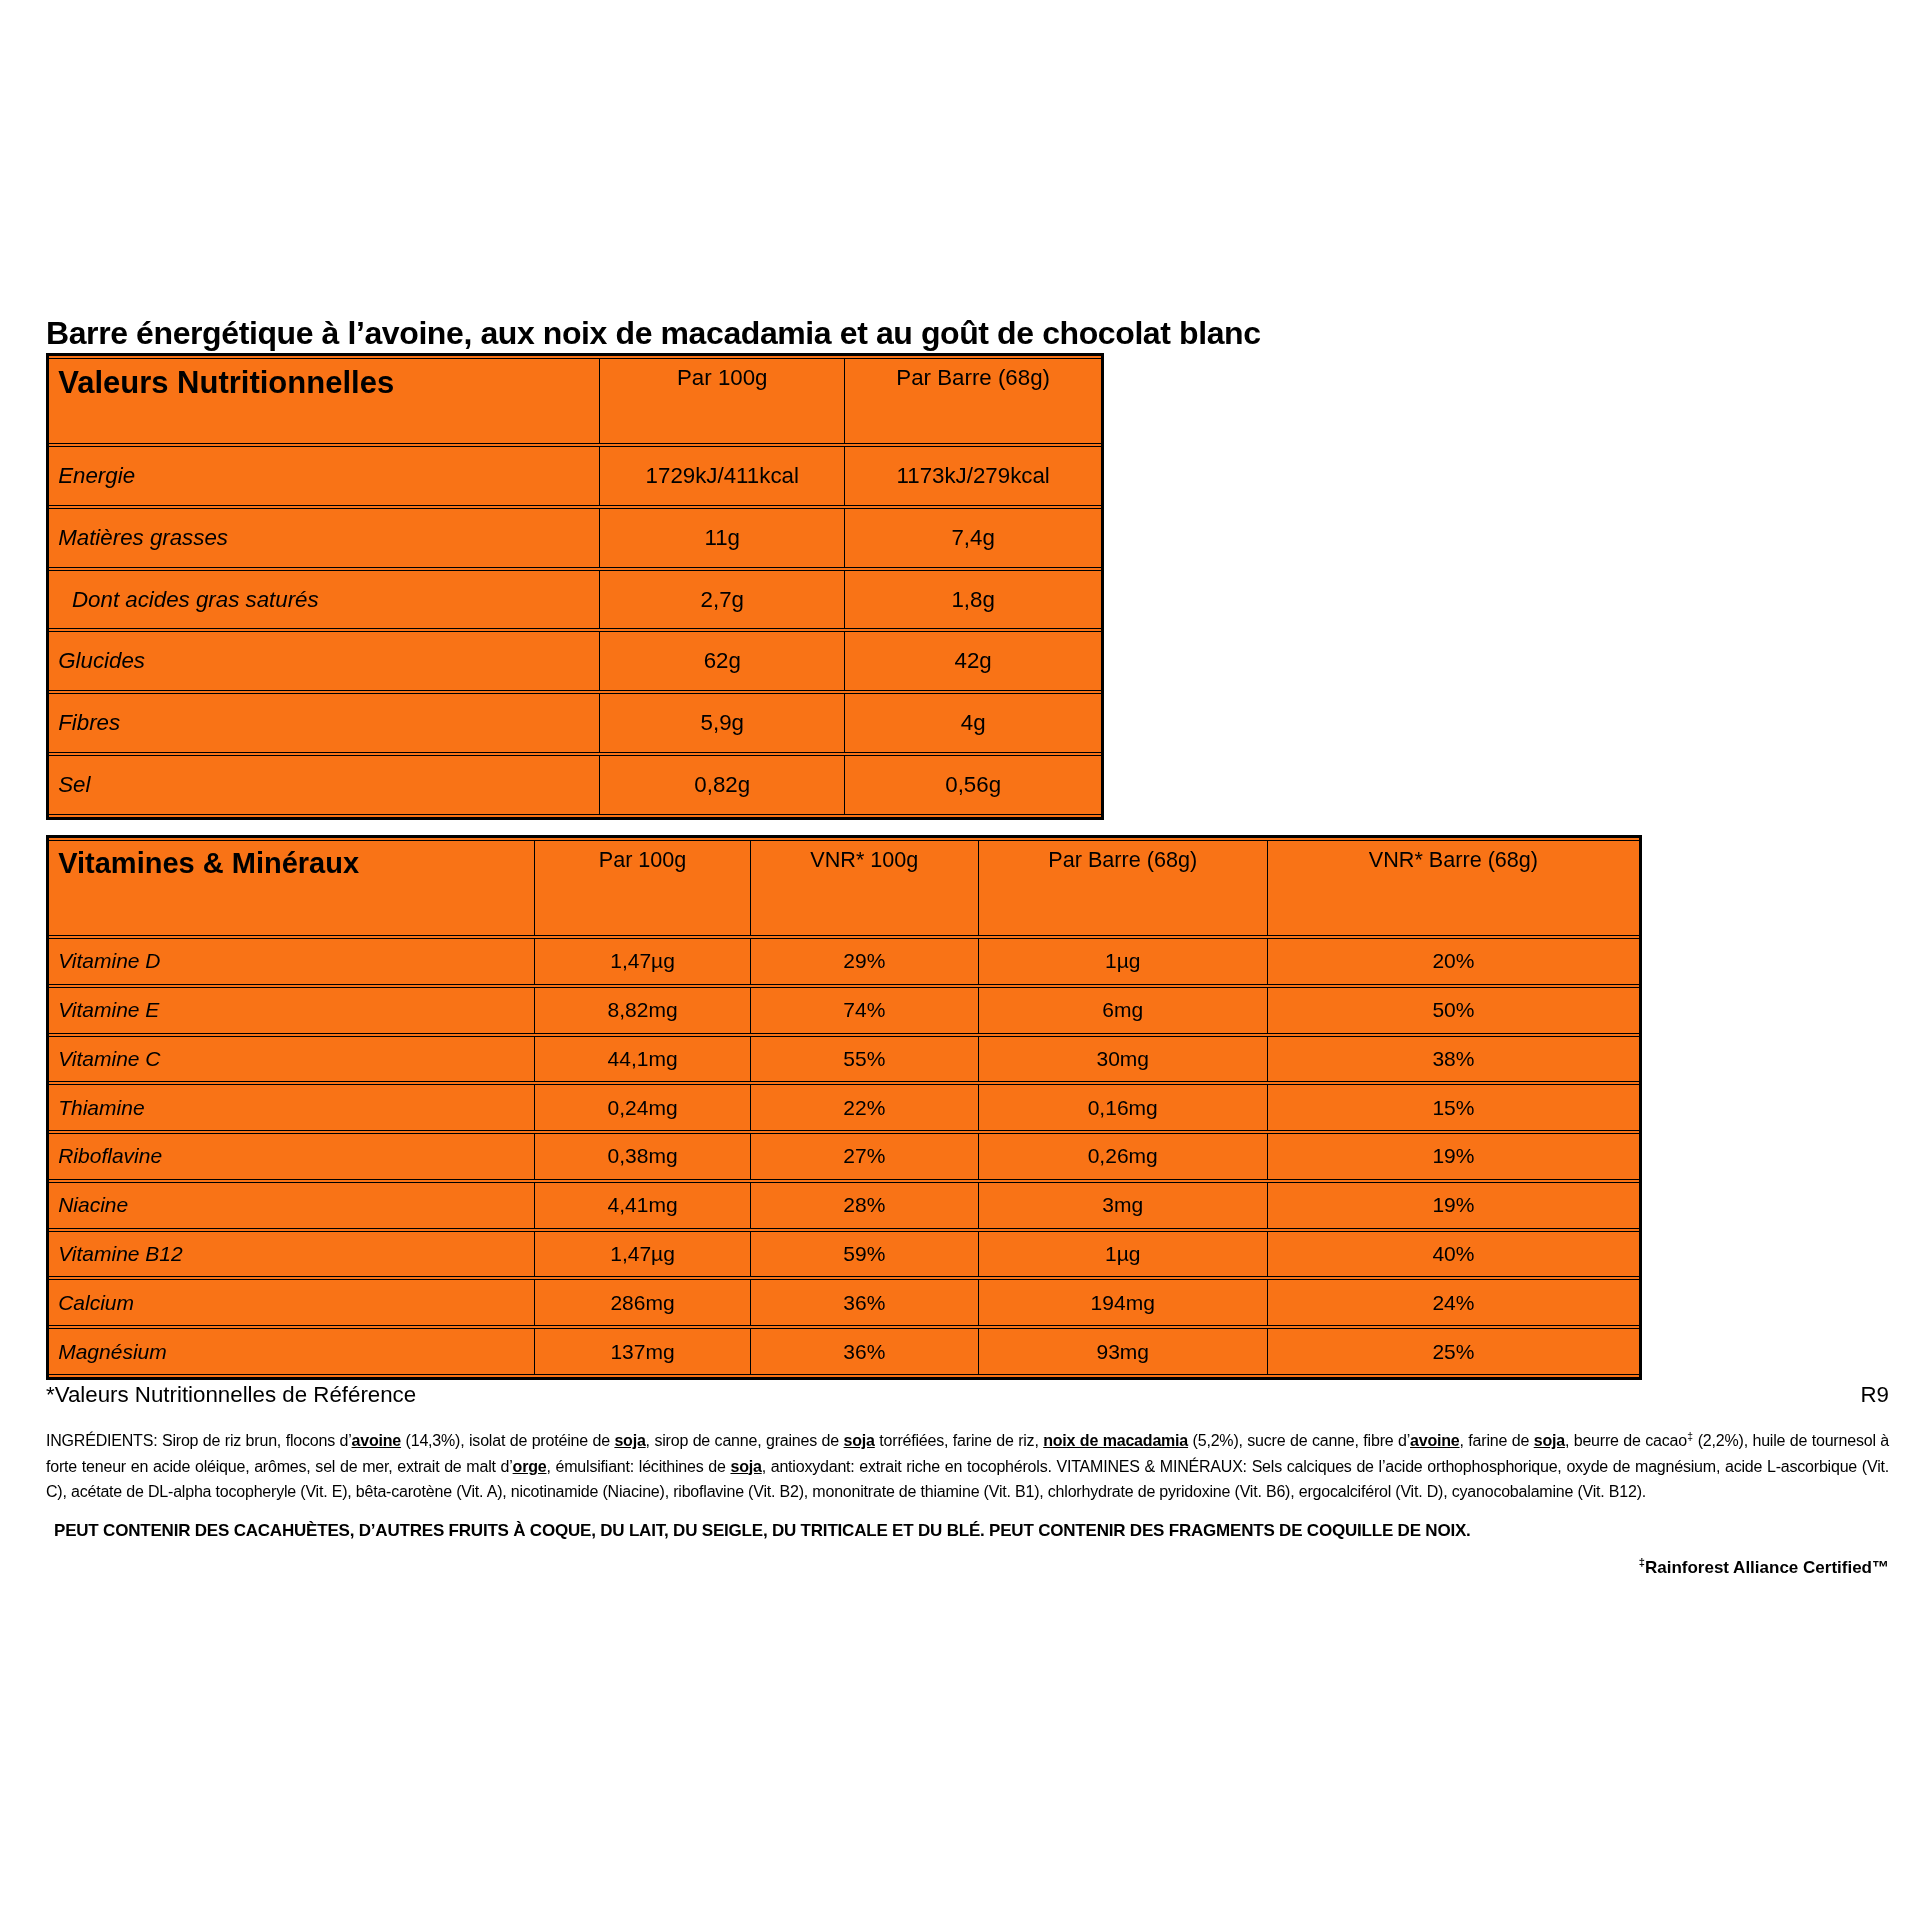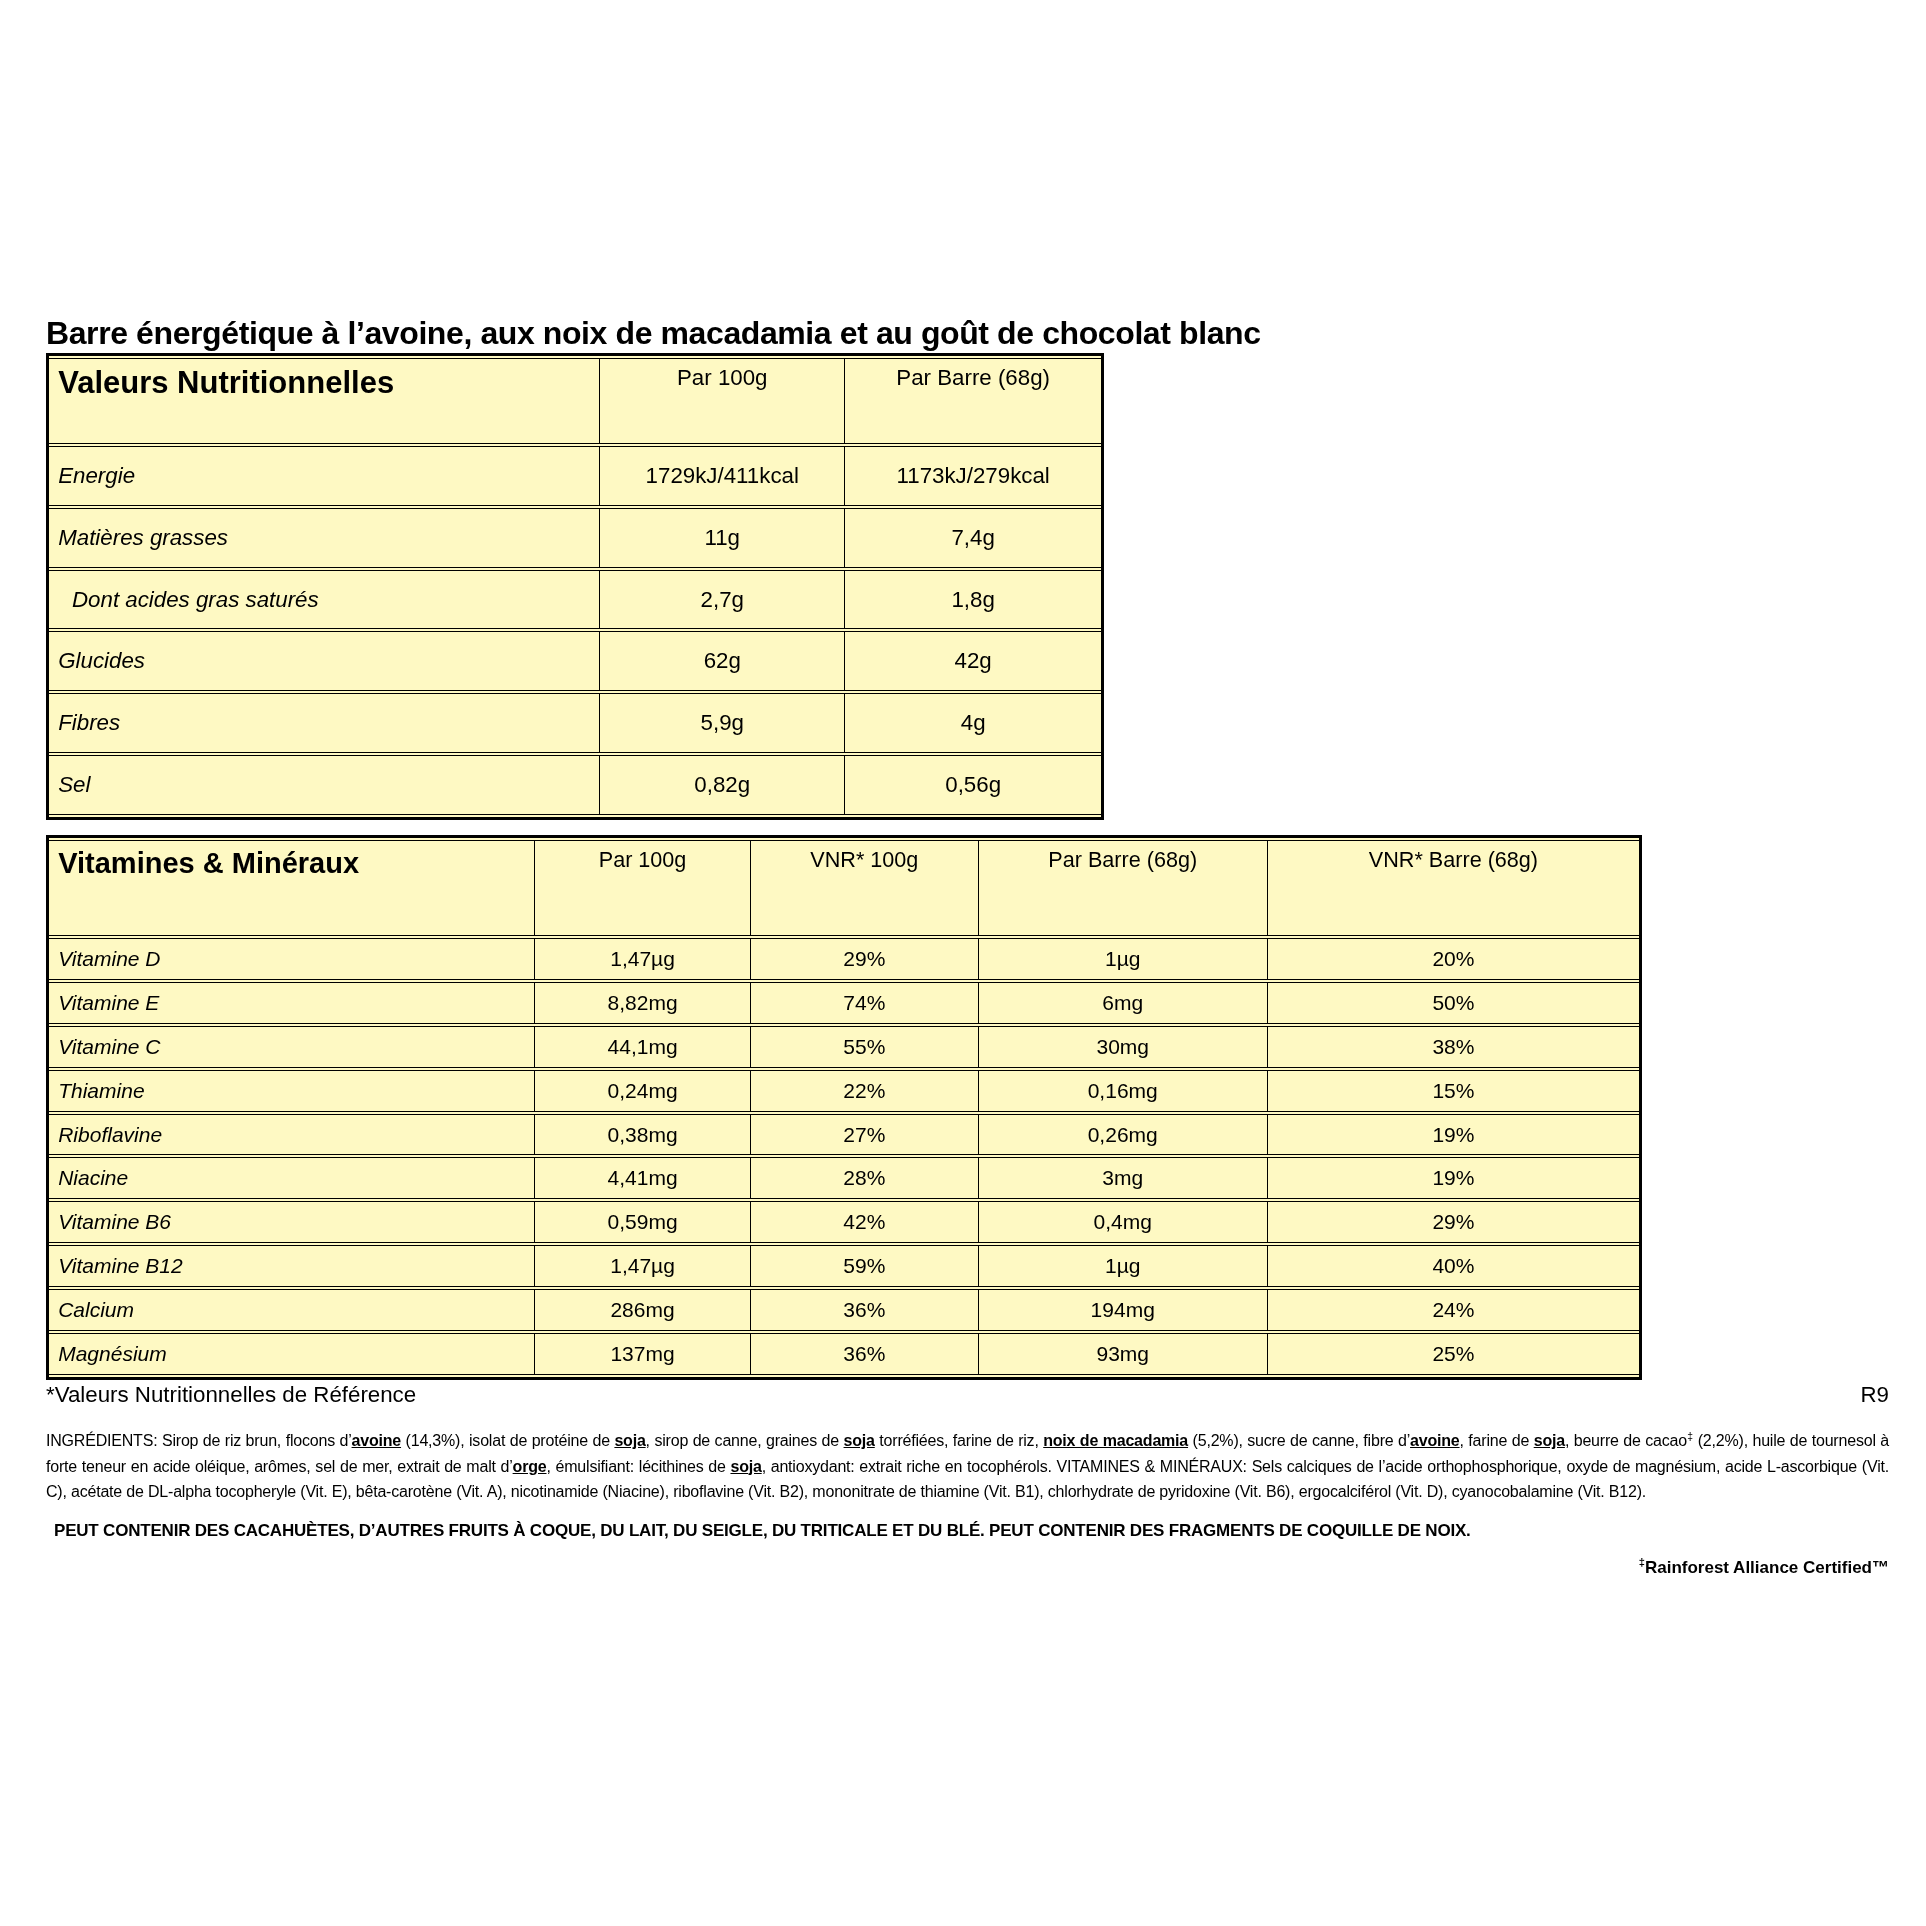--- a/index.html
+++ b/index.html
@@ -17,21 +17,21 @@
     font-size: 32px;
     font-weight: bold;
     letter-spacing: -0.4px;
     white-space: nowrap;
   }
 
   .tblwrap {
     position: absolute;
     border: 3.1px solid #000;
     box-sizing: border-box;
-    background: #fef9c3;
+    background: #f97316;
   }
   #nutrition-wrap { left: 46px; top: 353px;  width: 1058px; height: 467px; }
   #vitamins-wrap  { left: 46px; top: 835px; width: 1596px; height: 545px; }
 
   table.label-table {
     width: 100%; height: 100%;
     border-collapse: separate;
     border-spacing: 0 2.3px;
     table-layout: fixed;
   }
@@ -208,27 +208,20 @@
           <td class="val">19%</td>
         </tr>
         <tr>
           <td class="lbl">Niacine</td>
           <td class="val">4,41mg</td>
           <td class="val">28%</td>
           <td class="val">3mg</td>
           <td class="val">19%</td>
         </tr>
         <tr>
-          <td class="lbl">Vitamine B6</td>
-          <td class="val">0,59mg</td>
-          <td class="val">42%</td>
-          <td class="val">0,4mg</td>
-          <td class="val">29%</td>
-        </tr>
-        <tr>
           <td class="lbl">Vitamine B12</td>
           <td class="val">1,47µg</td>
           <td class="val">59%</td>
           <td class="val">1µg</td>
           <td class="val">40%</td>
         </tr>
         <tr>
           <td class="lbl">Calcium</td>
           <td class="val">286mg</td>
           <td class="val">36%</td>

